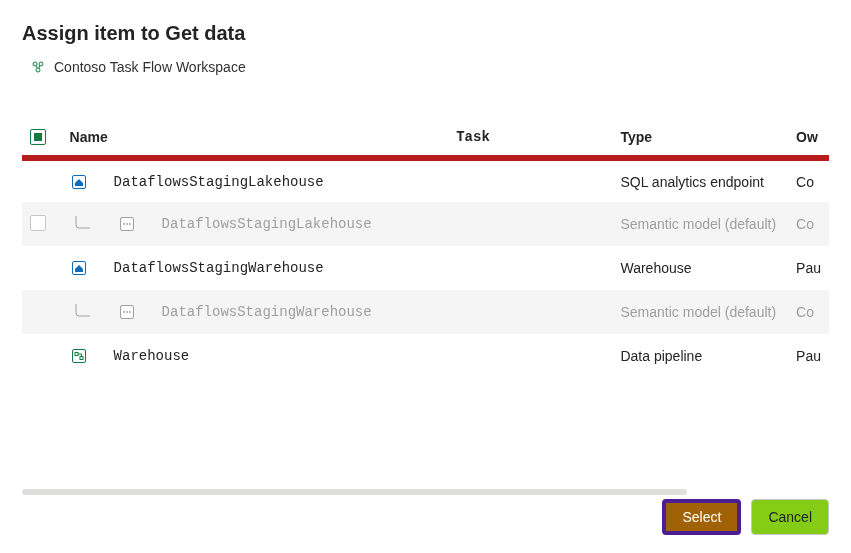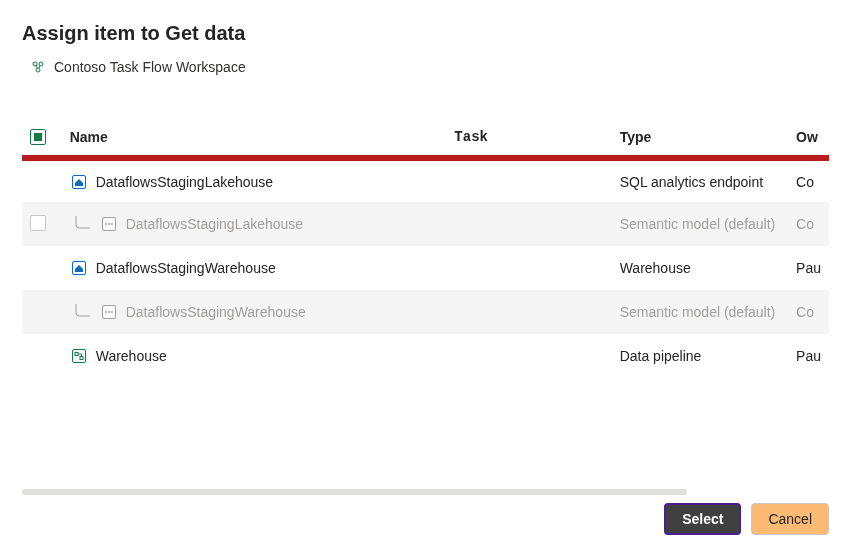--- a/index.html
+++ b/index.html
@@ -46,21 +46,22 @@
     .col-task { width: 170px; font-family: Liberation Mono, monospace; }
     .col-type { width: 180px; }
     .col-owner { width: 40px; overflow: hidden; }
     tr.data-row { height: 44px; }
     tr.data-row td { padding: 0 8px; vertical-align: middle; }
     tr.data-row.child { background: #f5f5f5; }
     tr.data-row.child td { color: #a19f9d; }
     .name-cell {
       display: flex;
       align-items: center;
-      gap: 8px;
+      gap: 26px;
+      font-family: Liberation Mono, monospace;
     }
     .elbow {
       width: 20px;
       height: 16px;
       margin-left: 2px;
       flex-shrink: 0;
     }
     .elbow svg { width: 20px; height: 16px; }
     .item-icon {
       width: 18px;
@@ -115,27 +116,27 @@
       gap: 10px;
     }
     .btn {
       padding: 6px 16px;
       font-size: 14px;
       border-radius: 4px;
       cursor: pointer;
       font-family: inherit;
     }
     .btn-primary {
-      background: #404040;
+      background: #a16207;
       color: #fff;
-      border: 2px solid #4c1d95;
-      font-weight: 700;
+      border: 4px solid #4c1d95;
+      font-weight: 400;
     }
     .btn-secondary {
-      background: #fdba74;
+      background: #84cc16;
       color: #242424;
       border: 1px solid #c8c6c4;
     }
   </style>
 </head>
 <body>
 
 <h1 class="dialog-title">Assign item to Get data</h1>
 
 <div class="workspace-row">

